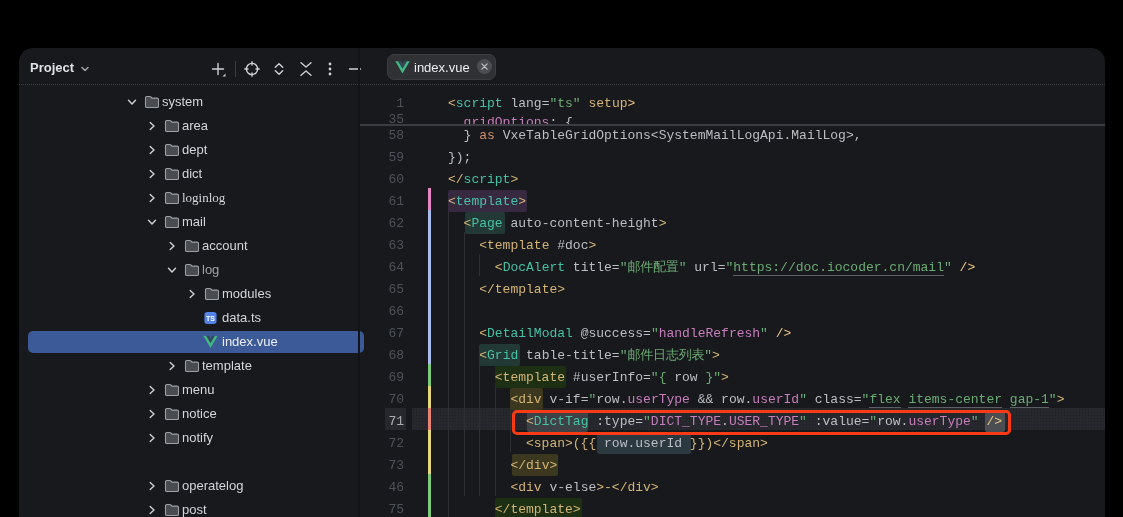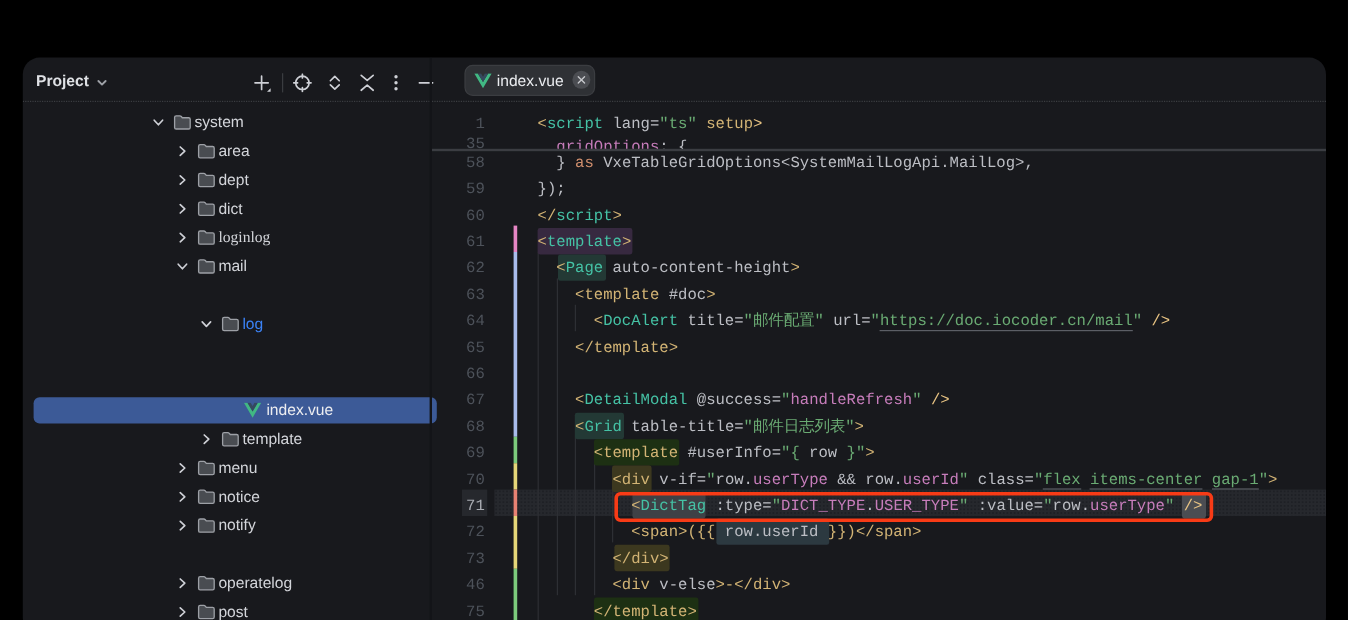--- a/index.html
+++ b/index.html
@@ -99,28 +99,53 @@
       </div>
       <div class="trow" style="left:0;top:162px;width:339px;">
         <svg style="left:127px;" width="12" height="12" viewBox="0 0 12 12">
           <path d="M2.5 4.2 L6 8 L9.5 4.2" fill="none" stroke="#ced0d6" stroke-width="1.4" stroke-linecap="round" stroke-linejoin="round"></path>
         </svg>
         <svg style="left:145px;" width="16" height="14" viewBox="0 0 16 14">
           <path d="M1.5 2.8 Q1.5 1.5 2.8 1.5 L5.8 1.5 Q6.6 1.5 7.1 2.1 L7.9 3.1 L13.2 3.1 Q14.5 3.1 14.5 4.4 L14.5 11.2 Q14.5 12.5 13.2 12.5 L2.8 12.5 Q1.5 12.5 1.5 11.2 Z" fill="#494c51" stroke="#9da0a6" stroke-width="1.1"></path>
         </svg>
         <div class="tlabel" style="left:163px;color:#d3d5da;">mail</div>
       </div>
+      <div class="trow" style="left:0;top:186px;width:339px;">
+        <svg style="left:147px;" width="12" height="12" viewBox="0 0 12 12">
+          <path d="M4.2 2.5 L8 6 L4.2 9.5" fill="none" stroke="#ced0d6" stroke-width="1.4" stroke-linecap="round" stroke-linejoin="round"></path>
+        </svg>
+        <svg style="left:165px;" width="16" height="14" viewBox="0 0 16 14">
+          <path d="M1.5 2.8 Q1.5 1.5 2.8 1.5 L5.8 1.5 Q6.6 1.5 7.1 2.1 L7.9 3.1 L13.2 3.1 Q14.5 3.1 14.5 4.4 L14.5 11.2 Q14.5 12.5 13.2 12.5 L2.8 12.5 Q1.5 12.5 1.5 11.2 Z" fill="#494c51" stroke="#9da0a6" stroke-width="1.1"></path>
+        </svg>
+        <div class="tlabel" style="left:183px;color:#d3d5da;">account</div>
+      </div>
       <div class="trow" style="left:0;top:210px;width:339px;">
         <svg style="left:147px;" width="12" height="12" viewBox="0 0 12 12">
           <path d="M2.5 4.2 L6 8 L9.5 4.2" fill="none" stroke="#ced0d6" stroke-width="1.4" stroke-linecap="round" stroke-linejoin="round"></path>
         </svg>
         <svg style="left:165px;" width="16" height="14" viewBox="0 0 16 14">
           <path d="M1.5 2.8 Q1.5 1.5 2.8 1.5 L5.8 1.5 Q6.6 1.5 7.1 2.1 L7.9 3.1 L13.2 3.1 Q14.5 3.1 14.5 4.4 L14.5 11.2 Q14.5 12.5 13.2 12.5 L2.8 12.5 Q1.5 12.5 1.5 11.2 Z" fill="#494c51" stroke="#9da0a6" stroke-width="1.1"></path>
         </svg>
-        <div class="tlabel" style="left:183px;color:#3b82f6;">log</div>
+        <div class="tlabel" style="left:183px;color:#a3a3a3;">log</div>
+      </div>
+      <div class="trow" style="left:0;top:234px;width:339px;">
+        <svg style="left:167px;" width="12" height="12" viewBox="0 0 12 12">
+          <path d="M4.2 2.5 L8 6 L4.2 9.5" fill="none" stroke="#ced0d6" stroke-width="1.4" stroke-linecap="round" stroke-linejoin="round"></path>
+        </svg>
+        <svg style="left:185px;" width="16" height="14" viewBox="0 0 16 14">
+          <path d="M1.5 2.8 Q1.5 1.5 2.8 1.5 L5.8 1.5 Q6.6 1.5 7.1 2.1 L7.9 3.1 L13.2 3.1 Q14.5 3.1 14.5 4.4 L14.5 11.2 Q14.5 12.5 13.2 12.5 L2.8 12.5 Q1.5 12.5 1.5 11.2 Z" fill="#494c51" stroke="#9da0a6" stroke-width="1.1"></path>
+        </svg>
+        <div class="tlabel" style="left:203px;color:#d3d5da;">modules</div>
+      </div>
+      <div class="trow" style="left:0;top:258px;width:339px;">
+        <svg style="left:185px;" width="13" height="13" viewBox="0 0 14 14">
+          <rect x="0.5" y="0.5" width="13" height="13" rx="3" fill="#5283ea"></rect>
+          <text x="7" y="10" font-family="Liberation Sans" font-size="7.5" font-weight="bold" fill="#fff" text-anchor="middle">TS</text>
+        </svg>
+        <div class="tlabel" style="left:203px;color:#d3d5da;">data.ts</div>
       </div>
       <div class="trow" style="left:0;top:282px;width:339px;">
         <div class="abs" style="left:9px;top:1px;width:336px;height:22px;background:#3c5a97;border-radius:5px;"></div>
         <svg style="left:184px;" width="15" height="13" viewBox="0 0 15 13">
           <path d="M0.3 0.2 L3.2 0.2 L7.5 7.4 L11.8 0.2 L14.7 0.2 L7.5 12.6 Z" fill="#41b883"></path>
           <path d="M3.2 0.2 L5.9 0.2 L7.5 2.9 L9.1 0.2 L11.8 0.2 L7.5 7.4 Z" fill="#35495e"></path>
         </svg>
         <div class="tlabel" style="left:203px;color:#ecedf0;">index.vue</div>
       </div>
       <div class="trow" style="left:0;top:306px;width:339px;">

